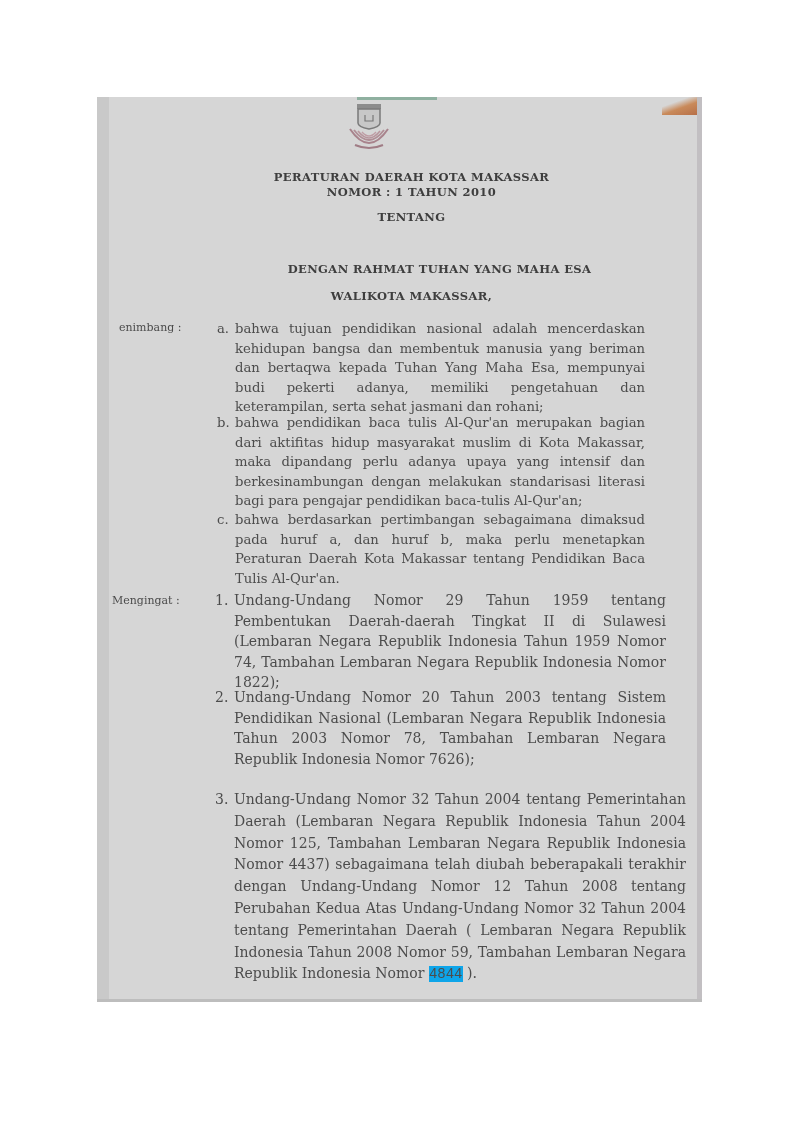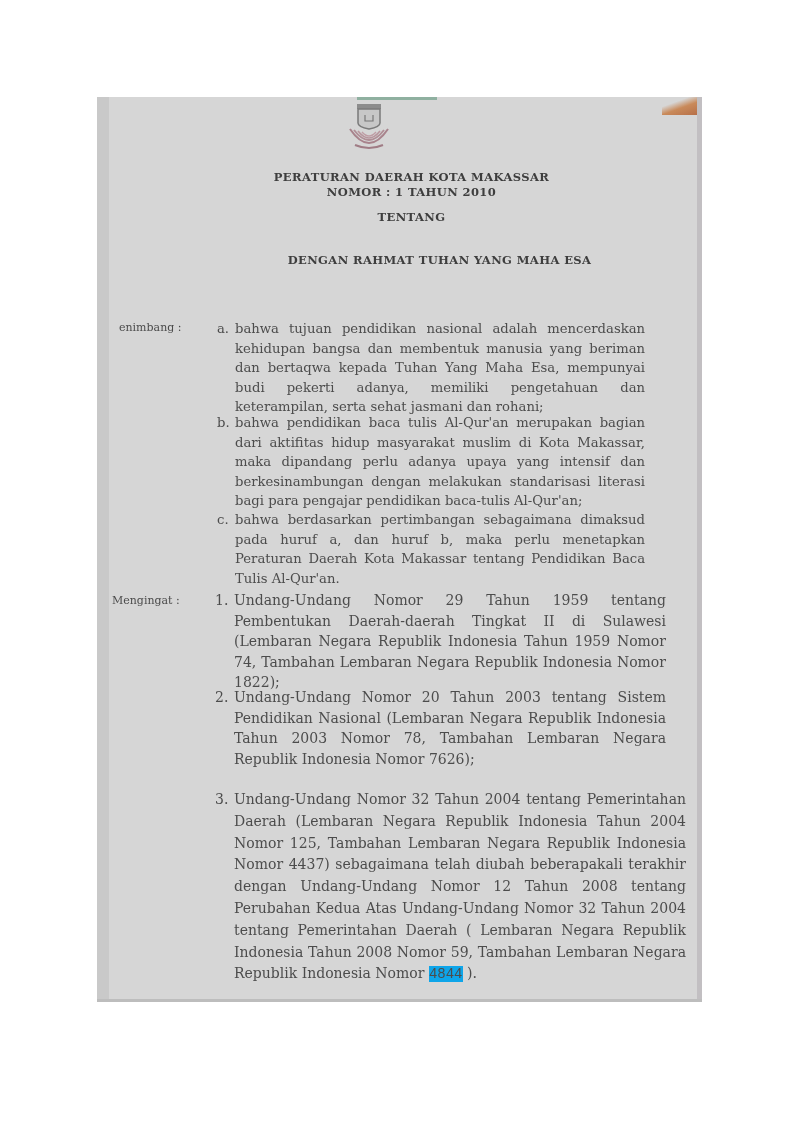--- a/index.html
+++ b/index.html
@@ -49,21 +49,22 @@
     <path d="M5 28 q19 28 38 0" fill="none" stroke="#a8838c" stroke-width="2"></path>
     <path d="M9 29 q15 20 30 0" fill="none" stroke="#b08e96" stroke-width="1.8"></path>
     <path d="M13 30 q11 14 22 0" fill="none" stroke="#b8959d" stroke-width="1.6"></path>
     <path d="M17 31 q7 8 14 0" fill="none" stroke="#bf9ca4" stroke-width="1.4"></path>
     <path d="M10 44 q14 6 28 0" fill="none" stroke="#a07c85" stroke-width="2"></path>
   </svg>
 
   <div class="heading" style="top:73px;">PERATURAN DAERAH KOTA MAKASSAR</div>
   <div class="heading" style="top:88px;">NOMOR : 1   TAHUN 2010</div>
   <div class="heading" style="top:113px;">TENTANG</div>
-  <div class="heading" style="top:156px;padding-left:28px;">DENGAN RAHMAT TUHAN YANG MAHA ESA</div>
+  <div class="heading" style="top:165px;padding-left:28px;">DENGAN RAHMAT TUHAN YANG MAHA ESA</div>
+  <div class="heading" style="top:192px;">WALIKOTA MAKASSAR,</div>
 
   <div class="label-col" style="left:22px; top:224px;">enimbang :</div>
 
   <div class="item" style="left:138px; top:222px; width:410px;">
     <span class="marker">a.</span>
     <span class="text">bahwa tujuan pendidikan nasional adalah mencerdaskan kehidupan bangsa dan membentuk manusia yang beriman dan bertaqwa kepada Tuhan Yang Maha Esa, mempunyai budi pekerti adanya, memiliki pengetahuan dan keterampilan, serta sehat jasmani dan rohani;</span>
   </div>
   <div class="item" style="left:138px; top:316px; width:410px;">
     <span class="marker">b.</span>
     <span class="text">bahwa pendidikan baca tulis Al-Qur'an merupakan bagian dari aktifitas hidup masyarakat muslim di Kota Makassar, maka dipandang perlu adanya upaya yang intensif dan berkesinambungan dengan melakukan standarisasi literasi bagi para pengajar pendidikan baca-tulis Al-Qur'an;</span>

